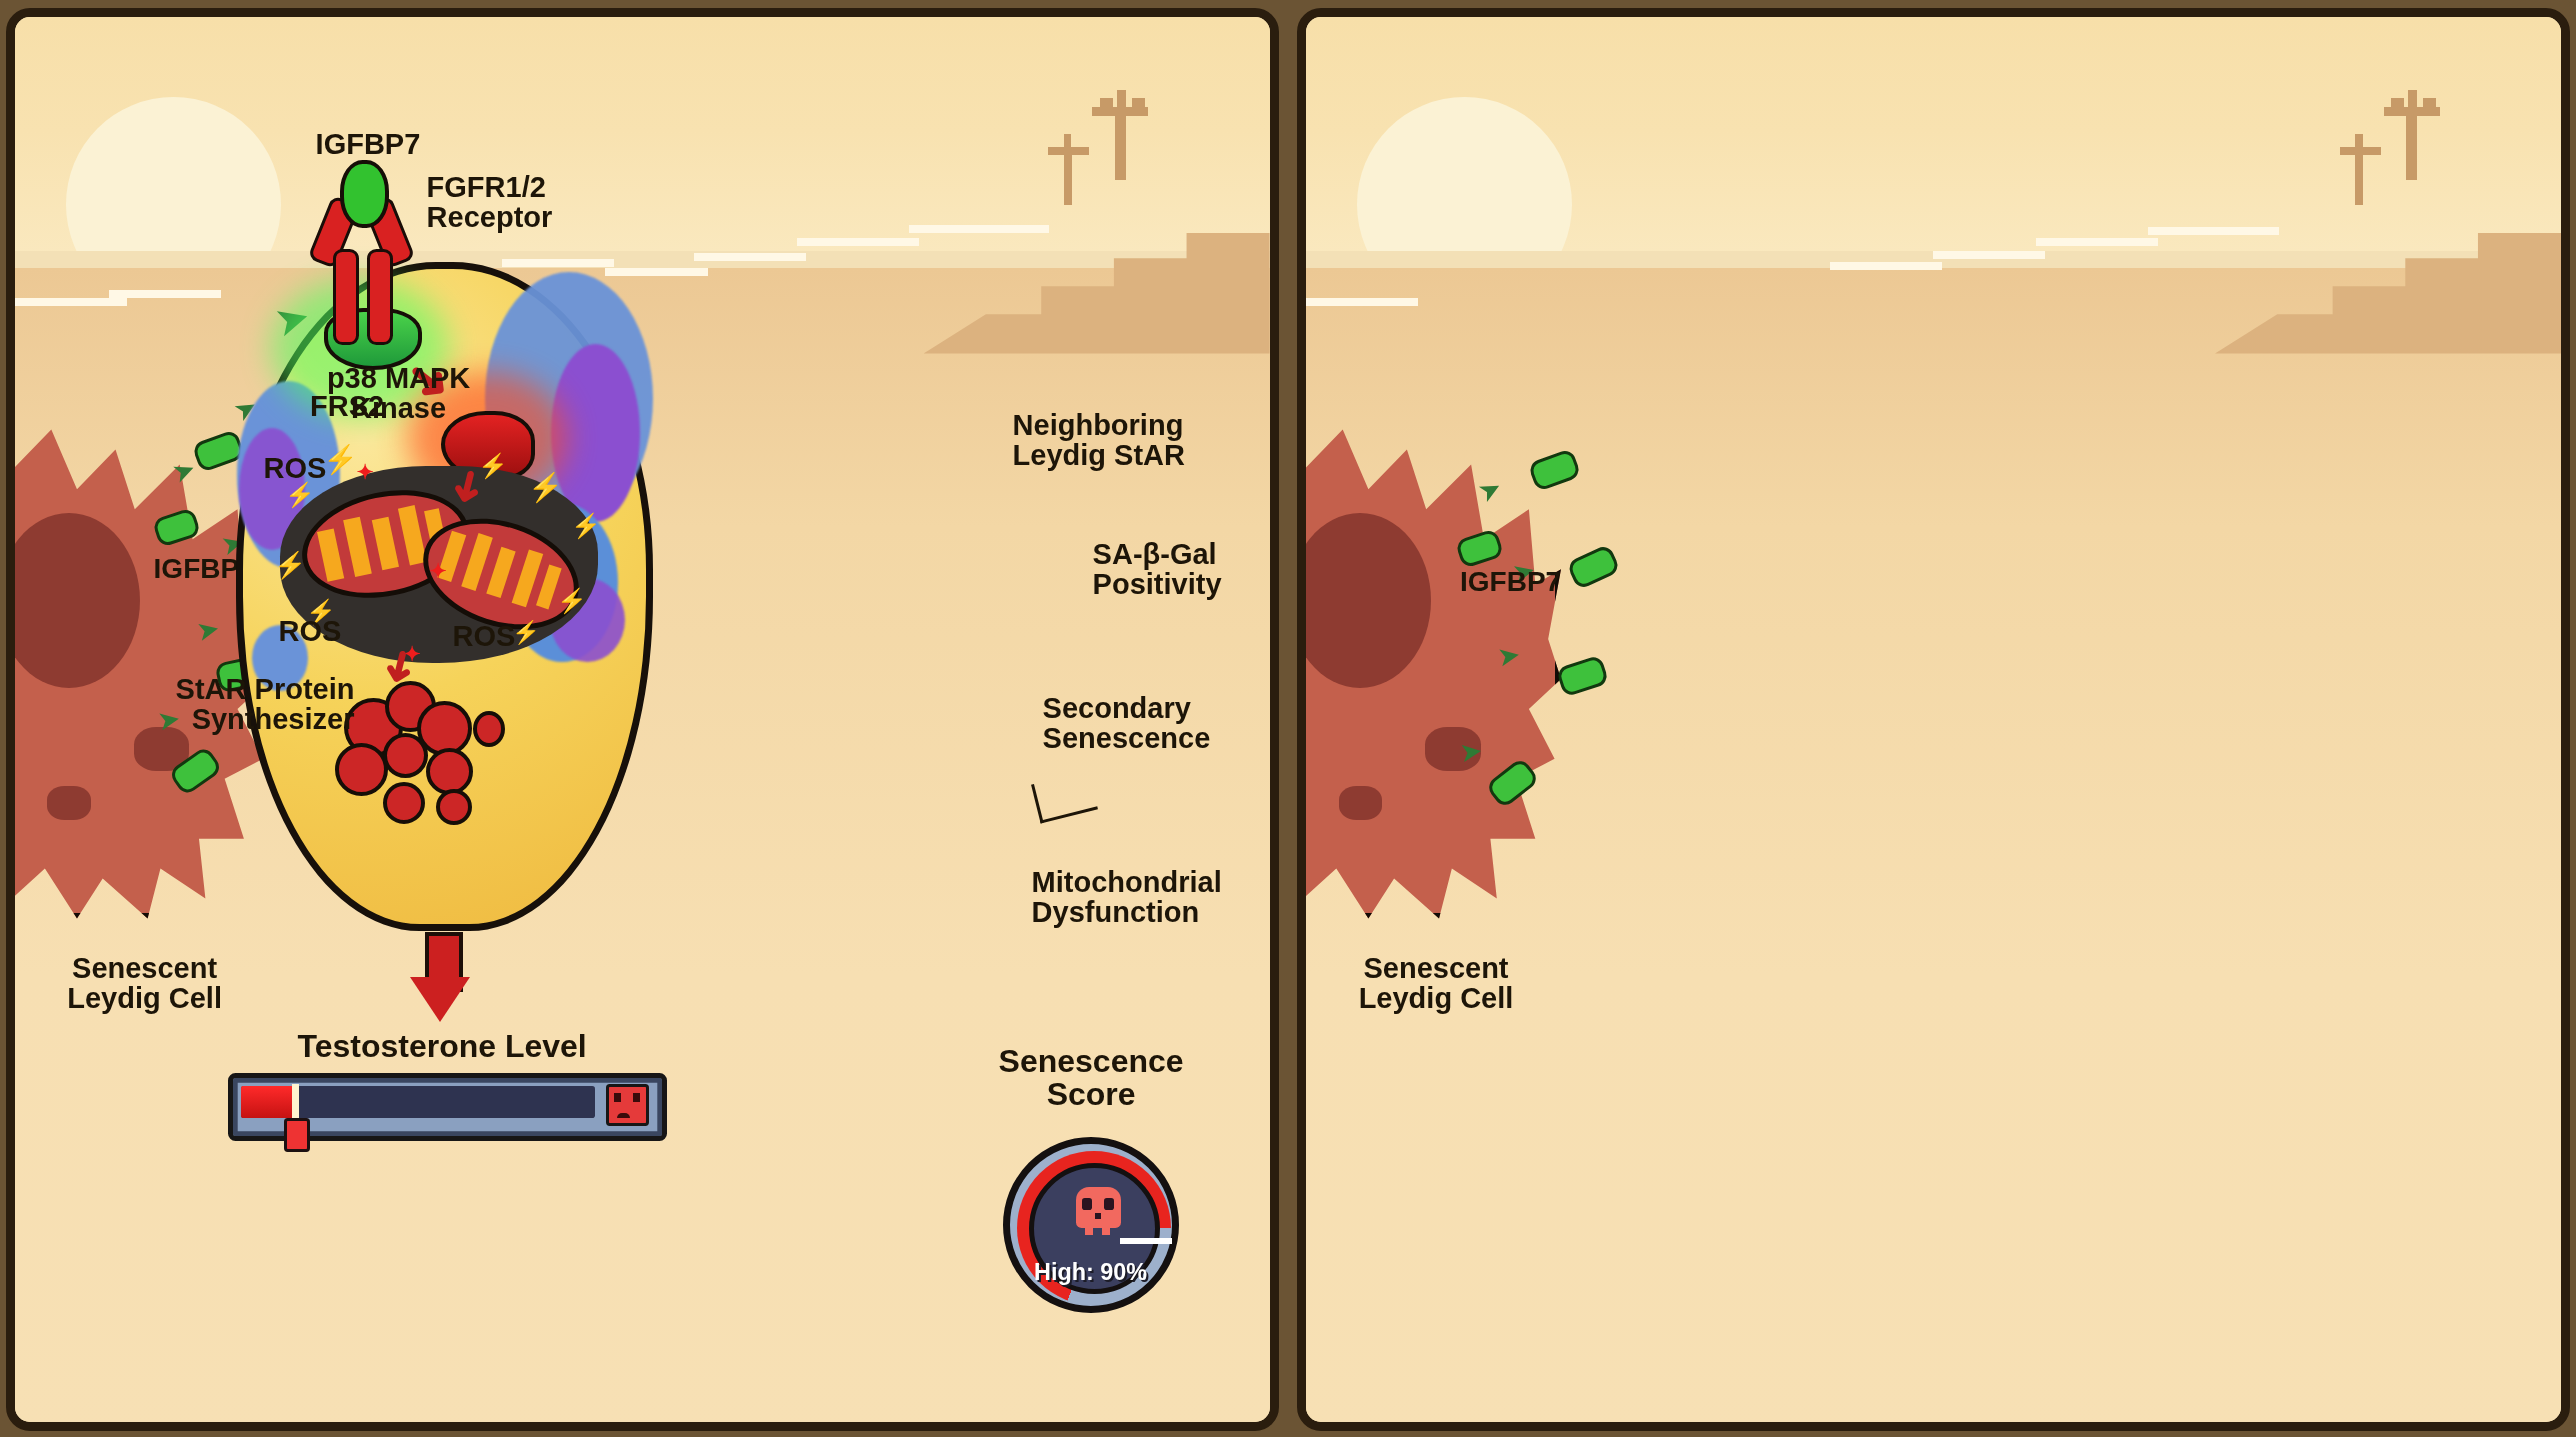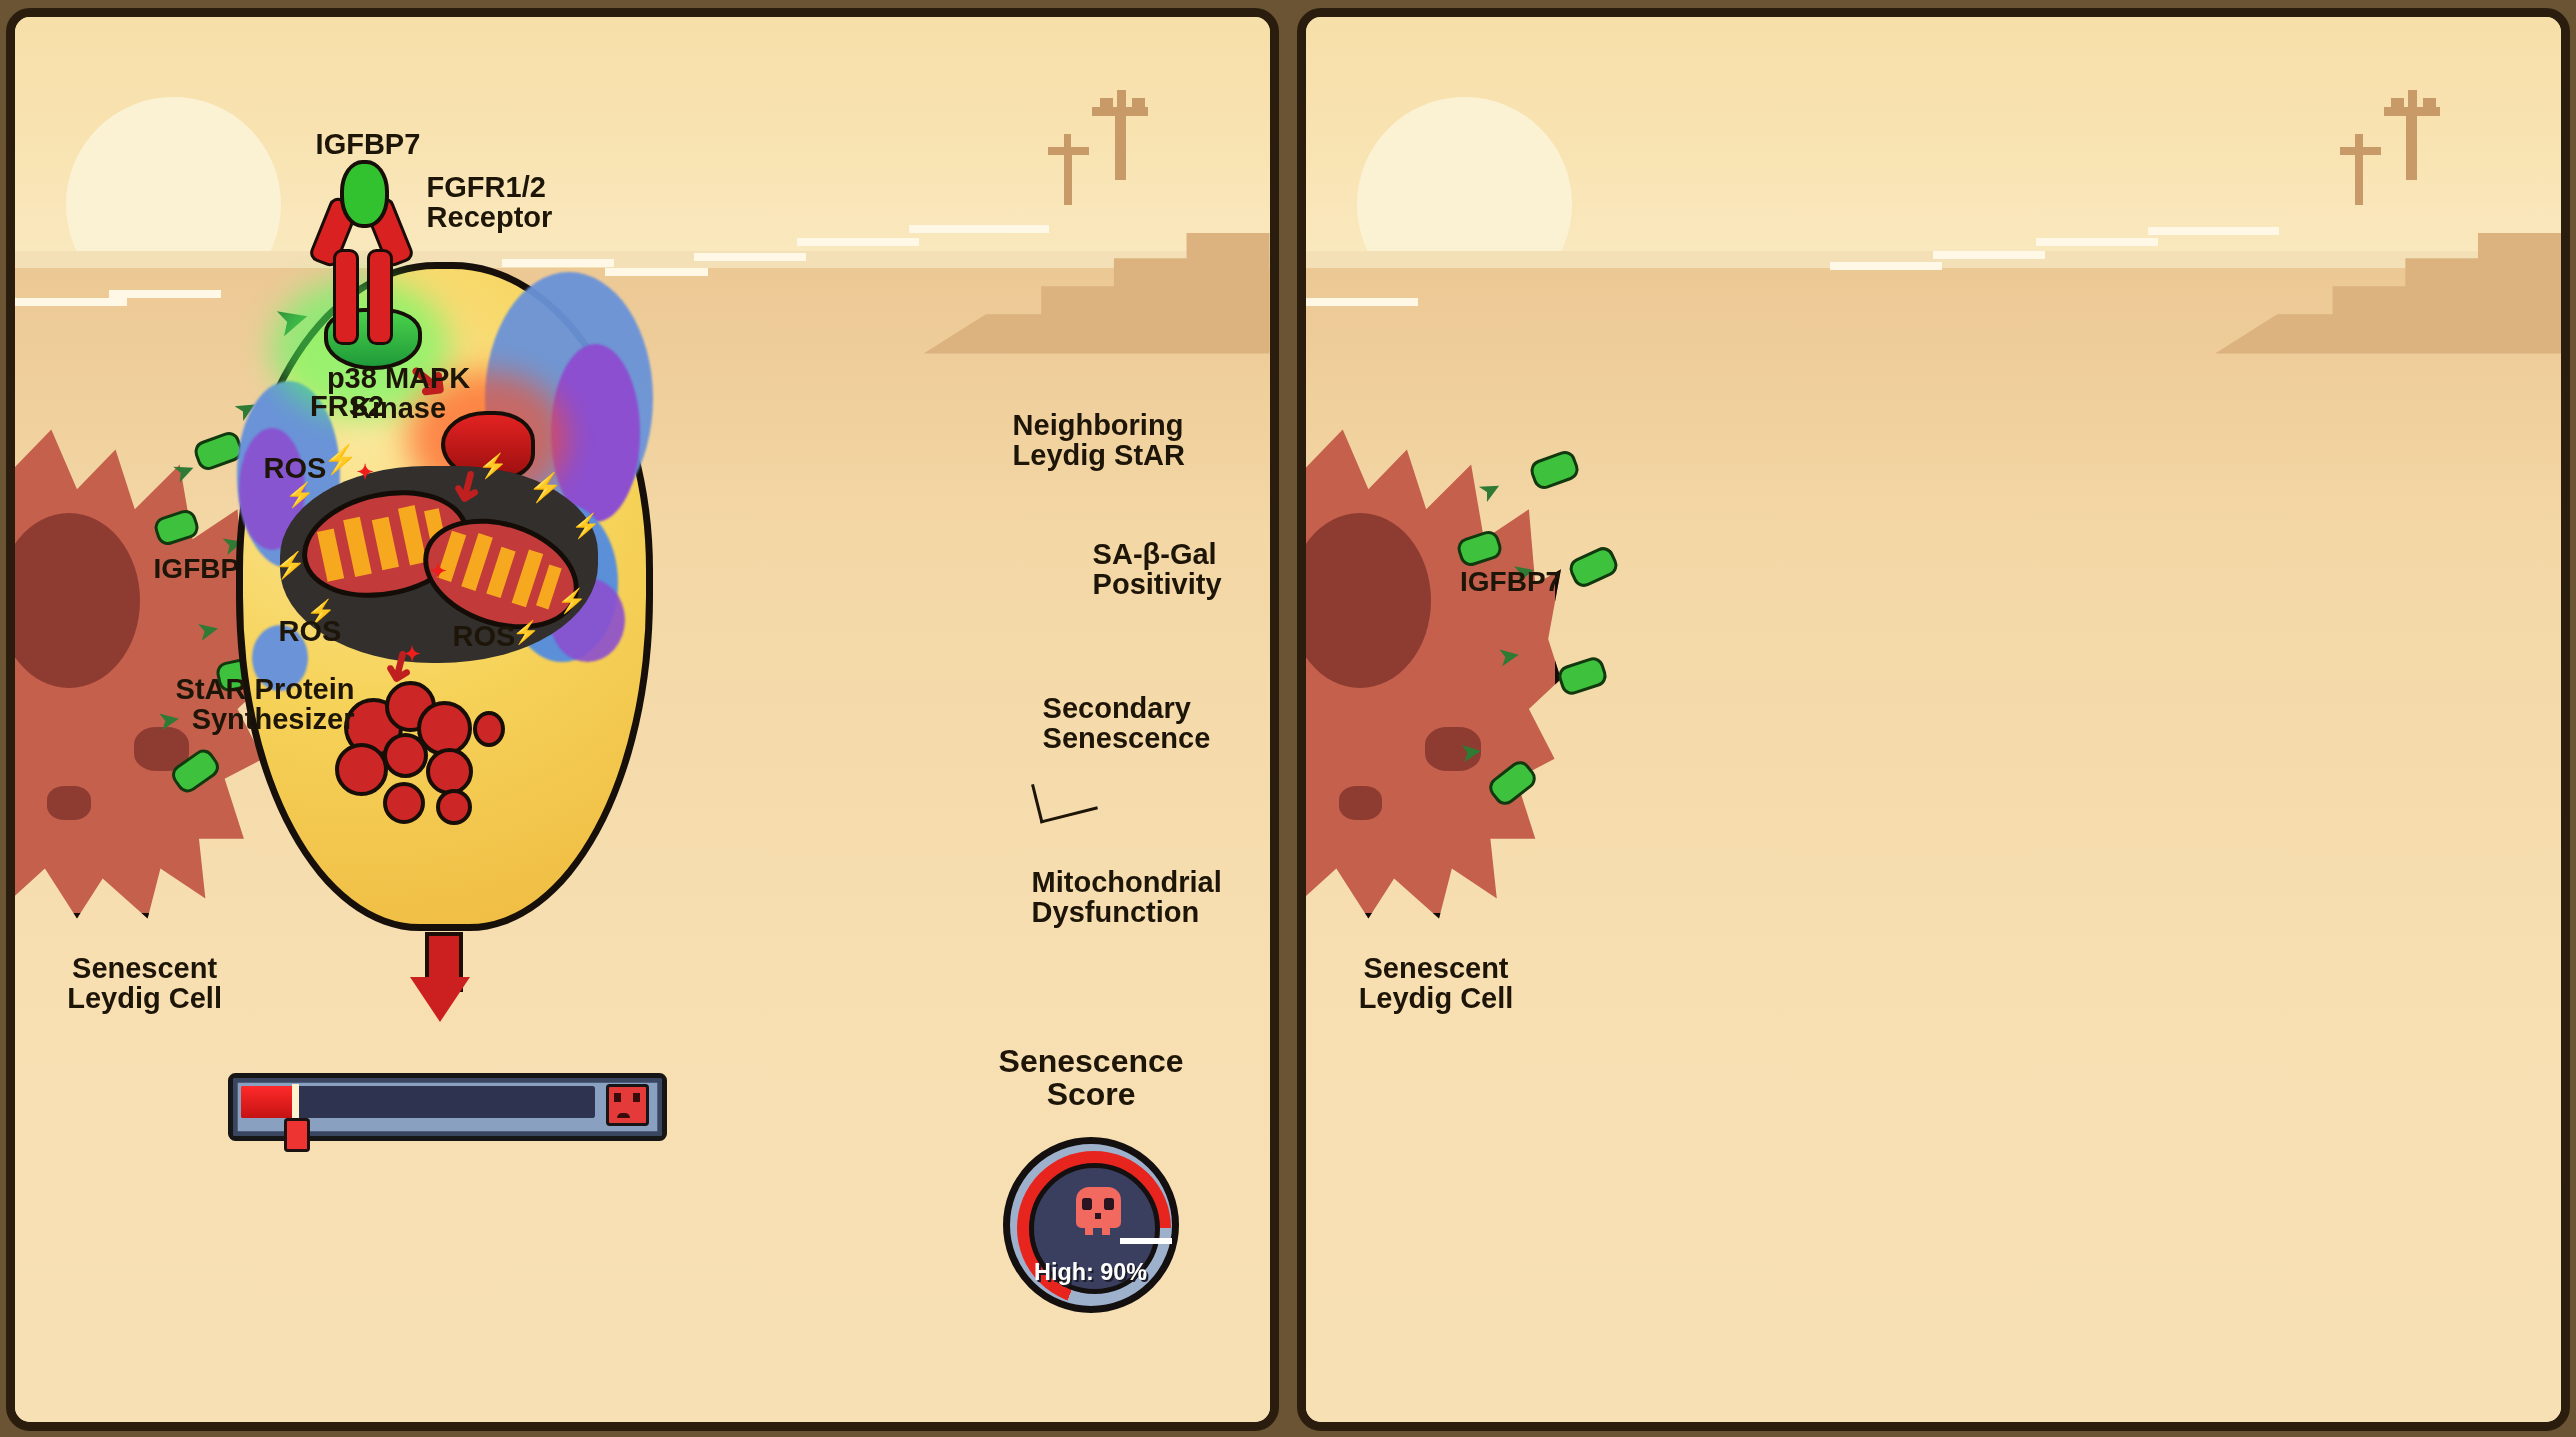--- a/index.html
+++ b/index.html
@@ -244,20 +244,21 @@
     <div class="lab" style="left:1017px;top:850px;font-size:29px;">Mitochondrial
 Dysfunction</div>
     <div style="position:absolute;left:1020px;top:760px;width:56px;height:37px;
                 border-left:3.7px solid #1d1508;border-bottom:3.7px solid #1d1508;transform:rotate(-14deg);"></div>
 
     <div style="position:absolute;left:401px;top:915px;width:49px;height:90px;">
       <div class="shaft" style="left:9.4px;top:0;width:30px;height:52px;background:#cc2020;border:4.7px solid #1d0f08;"></div>
       <div class="head" style="left:-5.6px;top:45px;border-left:30px solid transparent;border-right:30px solid transparent;border-top:45px solid #cc2020;"></div>
     </div>
 
+    <div class="lab c" style="left:198px;top:1013px;width:459px;font-size:32px;">Testosterone Level</div>
 
     <div class="barwrap" style="left:213px;top:1056px;width:429px;height:58px;">
       <div class="barframe" style="left:0;top:0;width:429px;height:58px;"></div>
       <div class="bartrack" style="left:13px;top:13px;width:354px;height:32px;"></div>
       <div class="barfill" style="left:13px;top:13px;width:53px;height:32px;background:linear-gradient(#ff2a2a,#c51212);"></div>
       <div style="position:absolute;left:64px;top:11.2px;width:7.5px;height:36px;background:#fff3cf;"></div>
       <div class="barcap" style="left:56px;top:45px;background:#e33;border:3.7px solid #1d1111;border-radius:3.7px;"></div>
       <div class="barface" style="left:378px;top:11.2px;width:37px;height:36px;background:#e53a3a;">
         <div style="position:absolute;left:5.6px;top:6.6px;width:6.6px;height:8.4px;background:#3a0b0b;"></div>
         <div style="position:absolute;right:5.6px;top:6.6px;width:6.6px;height:8.4px;background:#3a0b0b;"></div>

